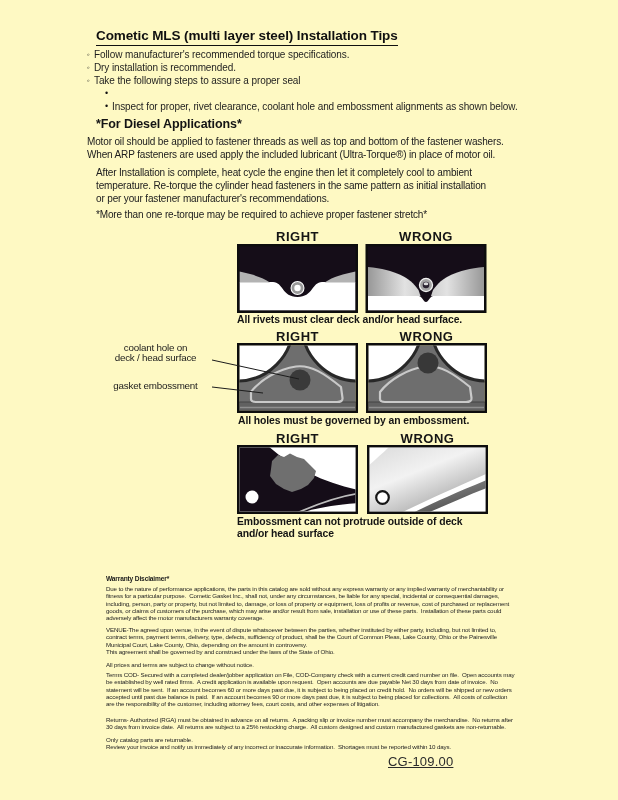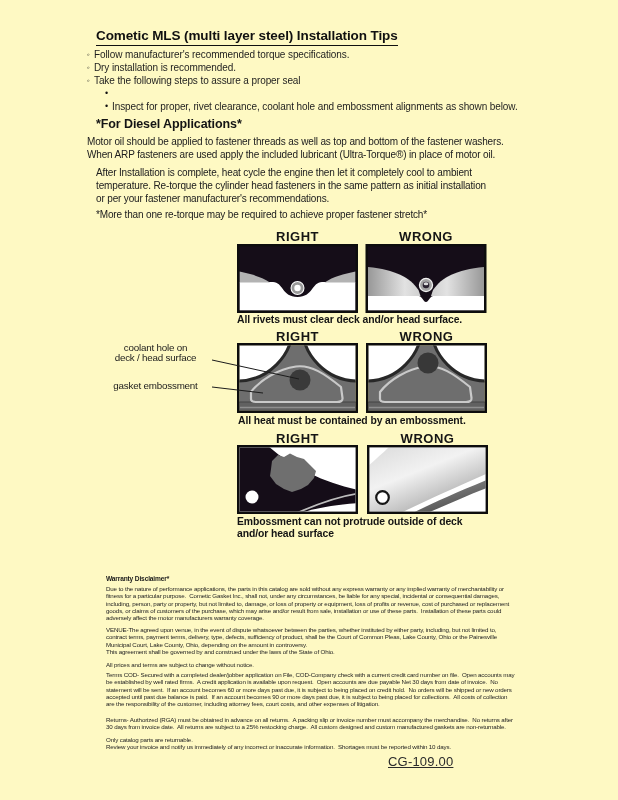--- a/index.html
+++ b/index.html
@@ -160,21 +160,21 @@
     </svg>
   </div>
 
   <div class="abs" style="left:208px; top:352px;">
     <svg width="100" height="48" viewBox="0 0 100 48">
       <line x1="4" y1="8" x2="91" y2="27" stroke="#1c1c1c" stroke-width="1"></line>
       <line x1="4" y1="35" x2="55" y2="41" stroke="#1c1c1c" stroke-width="1"></line>
     </svg>
   </div>
 
-  <div class="abs figcap" style="left:238px; top:415px;">All heat must be contained by an embossment.</div>
+  <div class="abs figcap" style="left:238px; top:415px;">All holes must be governed by an embossment.</div>
 
   <div class="abs figlabel" style="left:237px; top:431px; width:121px;">RIGHT</div>
   <div class="abs figlabel" style="left:367px; top:431px; width:121px;">WRONG</div>
 
   <div class="abs" style="left:237px; top:445px;">
     <svg width="121" height="69" viewBox="0 0 121 69">
       <defs>
           <clipPath id="cB1">
             <rect x="2.5" y="2.5" width="116" height="64"></rect>
           </clipPath>

